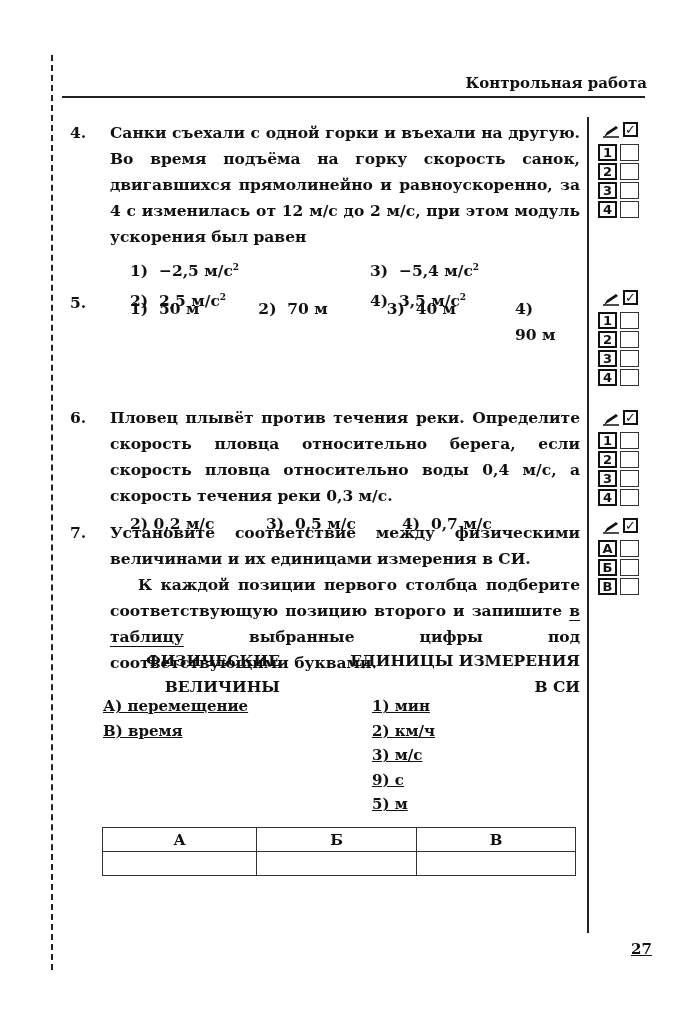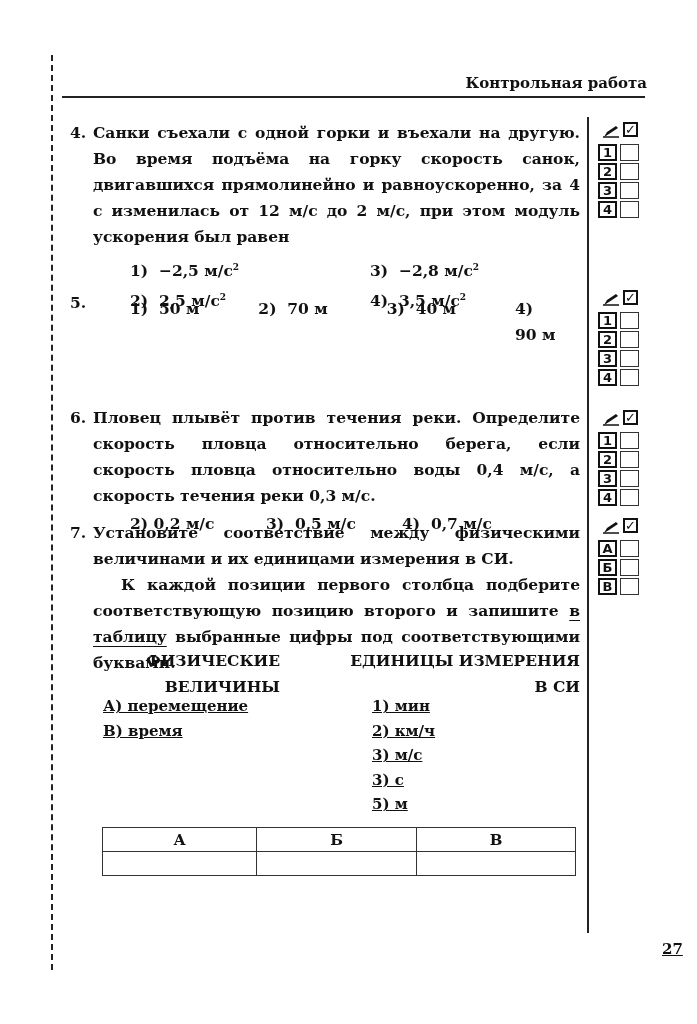--- a/index.html
+++ b/index.html
@@ -6,21 +6,21 @@
   body { width: 697px; height: 1024px; position: relative; overflow: hidden;
          font-family: "DejaVu Serif", "Liberation Serif", serif; color: #111; }
   .cutline { position: absolute; left: 51px; top: 55px; height: 915px; width: 0;
              border-left: 2px dashed #222; }
   .header-title { position: absolute; right: 50px; top: 74px; font-size: 15px; font-weight: bold; }
   .header-rule { position: absolute; left: 62px; top: 96px; width: 583px; height: 1.5px; background: #222; }
   .right-rule { position: absolute; left: 587px; top: 117px; width: 2px; height: 816px; background: #222; }
 
   .task { position: absolute; left: 70px; width: 510px; font-size: 15.5px; font-weight: bold; line-height: 26px; }
   .task .num { position: absolute; left: 0; top: 0; }
-  .task .text { margin-left: 23px; text-align: justify; text-align-last: left; }
+  .task .text { margin-left: 40px; text-align: justify; text-align-last: left; }
   .task .indent { text-indent: 28px; }
   .opts { margin-left: 60px; position: relative; }
   .opt-grid { display: grid; grid-template-columns: 240px 200px; row-gap: 0; }
   .opt-row4 { display: flex; gap: 16px; }
   .opt-row4 span { display: inline-block; }
   sup { font-size: 9px; vertical-align: 6px; }
   .ul { text-decoration: underline; text-underline-offset: 4px; }
 
   .match-head { position: absolute; font-size: 15.5px; font-weight: bold; text-align: right; line-height: 26px; }
   .match-list { position: absolute; font-size: 15px; font-weight: bold; line-height: 24.5px; text-decoration: underline; }
@@ -31,37 +31,37 @@
   .ansblock { position: absolute; left: 598px; width: 48px; }
   .ansblock .top { height: 20px; position: relative; }
   .pencil { position: absolute; left: 4px; top: 2px; width: 18px; height: 14px; }
   .chk { position: absolute; left: 25px; top: 0; width: 15px; height: 15px; border: 2px solid #111; box-sizing: border-box;
          font-size: 13px; line-height: 12px; text-align: center; font-family: "DejaVu Sans", sans-serif; font-weight: bold; }
   .arow { display: flex; gap: 3px; margin-top: 2px; }
   .lbl { width: 19px; height: 17px; border: 2px solid #111; box-sizing: border-box; font-family: "DejaVu Sans", sans-serif;
          font-weight: bold; font-size: 13px; line-height: 14px; text-align: center; }
   .box { width: 19px; height: 17px; border: 1.5px solid #333; box-sizing: border-box; }
 
-  .page-num { position: absolute; left: 662px; top: 940px; font-size: 15px; font-weight: bold; text-decoration: underline; }
+  .page-num { position: absolute; left: 631px; top: 940px; font-size: 15px; font-weight: bold; text-decoration: underline; }
 </style>
 </head>
 <body>
 
 <div class="cutline"></div>
 <div class="header-title">Контрольная работа</div>
 <div class="header-rule"></div>
 <div class="right-rule"></div>
 
 <div class="task" style="top:120px;">
   <span class="num">4.</span>
   <div class="text">Санки съехали с одной горки и въехали на другую. Во время подъёма на горку скорость санок, двигавшихся прямолинейно и равноускоренно, за 4 с изменилась от 12 м/с до 2 м/с, при этом модуль ускорения был равен</div>
   <div class="opts" style="margin-top:4px;">
     <div class="opt-grid">
       <div><span>1)</span>&nbsp;&nbsp;<span>−2,5 м/с</span><sup>2</sup></div>
-      <div><span>3)</span>&nbsp;&nbsp;<span>−2,8 м/с</span><sup>2</sup></div>
+      <div><span>3)</span>&nbsp;&nbsp;<span>−5,4 м/с</span><sup>2</sup></div>
       <div><span>2)</span>&nbsp;&nbsp;<span>2,5 м/с</span><sup>2</sup></div>
       <div><span>4)</span>&nbsp;&nbsp;<span>3,5 м/с</span><sup>2</sup></div>
     </div>
   </div>
 </div>
 
 <div class="task" style="top:290px;">
   <span class="num">5.</span>
   <div class="opts opt-row4" style="margin-top:6px;">
     <span style="width:120px"><span>1)</span>&nbsp;&nbsp;<span>50 м</span></span>
@@ -97,21 +97,21 @@
 </div>
 
 <div class="match-list" style="left:103px; top:694px;">
   <div>А) перемещение</div>
   <div>В) время</div>
 </div>
 <div class="match-list" style="left:372px; top:694px;">
   <div>1) мин</div>
   <div>2) км/ч</div>
   <div>3) м/с</div>
-  <div>3) с</div>
+  <div>9) с</div>
   <div>5) м</div>
 </div>
 
 <table class="ans">
   <tbody>
       <tr>
     <td>А</td>
     <td>Б</td>
     <td>В</td>
   </tr>

